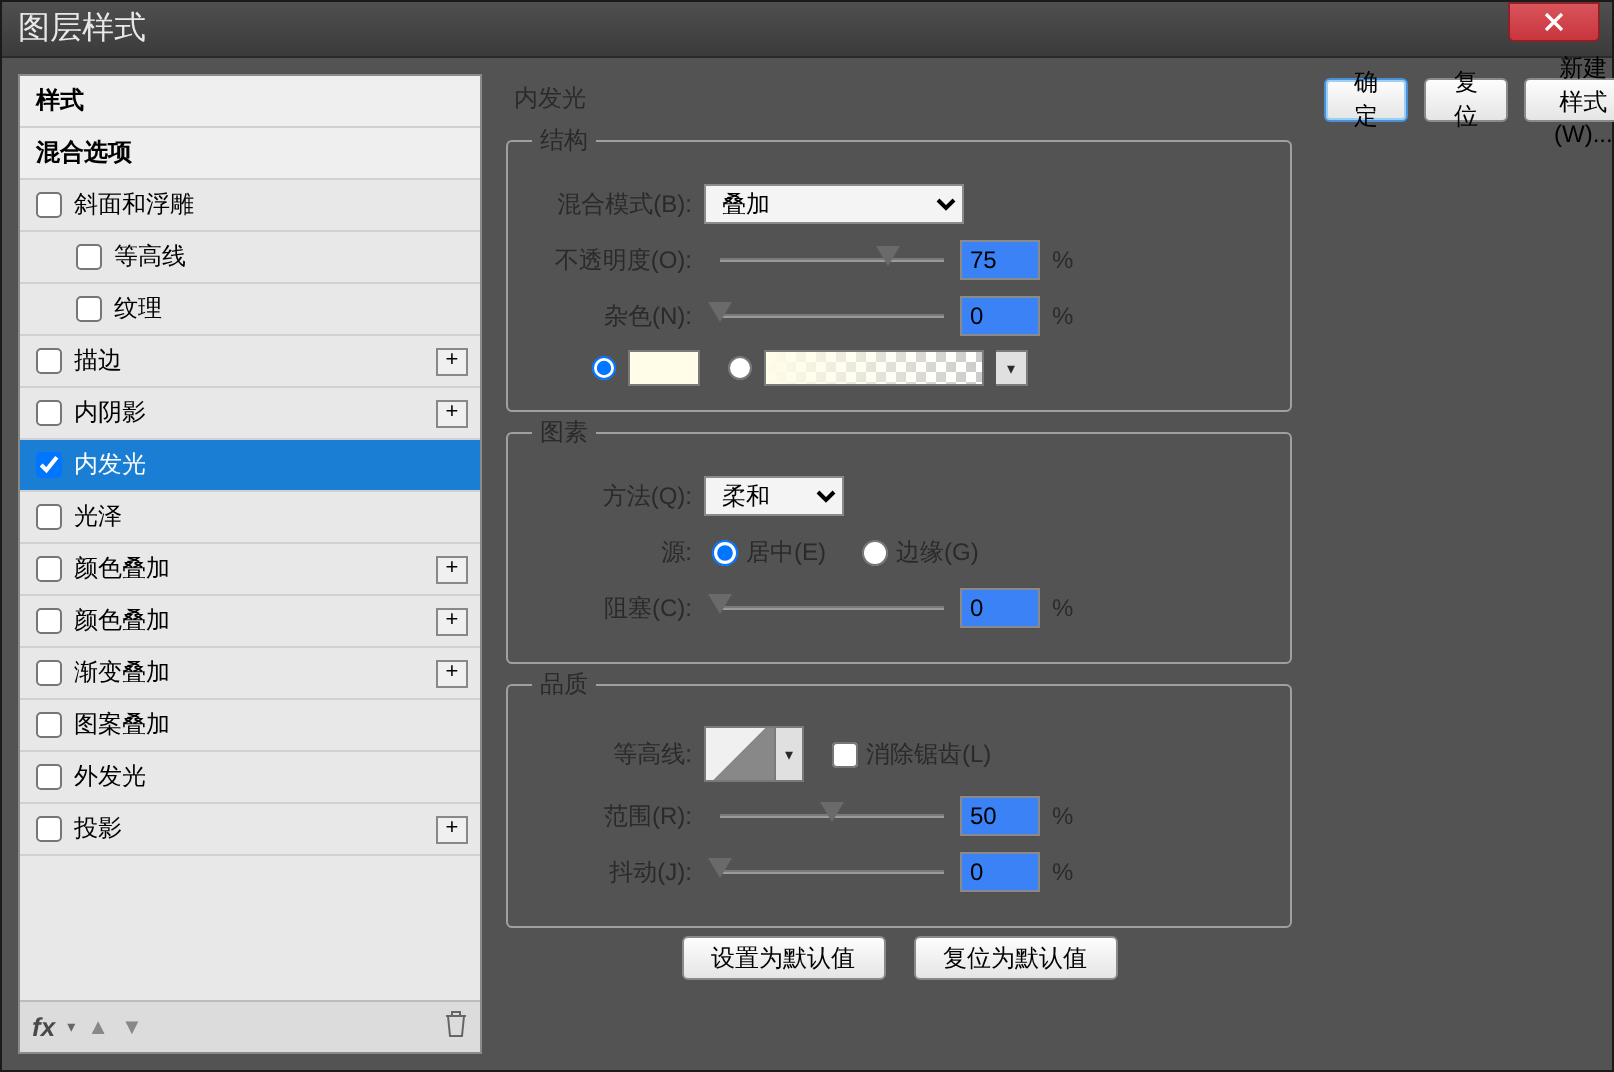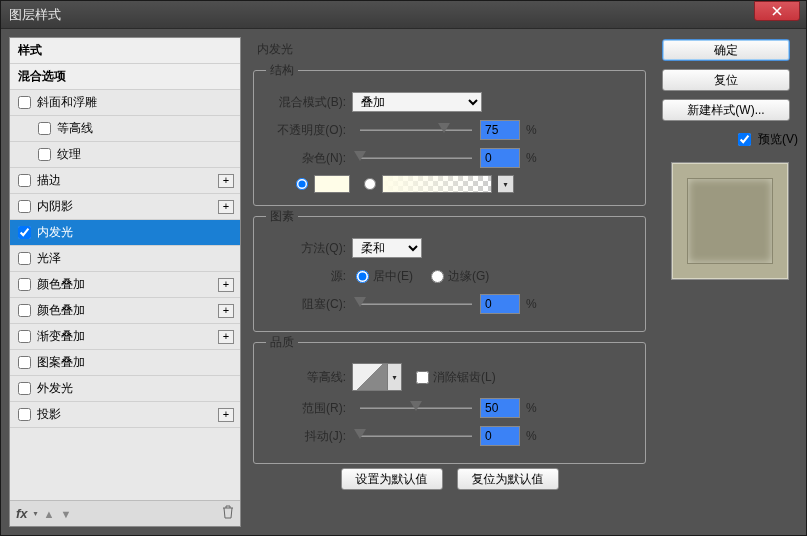--- a/index.html
+++ b/index.html
@@ -1,19 +1,19 @@
 <!DOCTYPE html>
 <html><head>
 <meta charset="utf-8">
 <style>
 *{box-sizing:border-box;margin:0;padding:0;font-family:"Microsoft YaHei","SimSun",sans-serif;font-size:12px}
 body{background:#4a4a4a;padding:0}
 .window{width:807px;height:536px;background:#535353;border:1px solid #1a1a1a;position:relative}
 .titlebar{height:28px;background:linear-gradient(#4f4f4f,#3b3b3b);border-bottom:1px solid #2a2a2a;display:flex;align-items:center;justify-content:space-between;padding-left:8px}
-.titlebar-title{color:#e8e8e8;font-size:13px}
+.titlebar-title{color:#e8e8e8;font-size:16px}
 .close-btn{width:46px;height:20px;background:linear-gradient(#d9545b,#c8353d);border:1px solid #8a2228;border-radius:0 0 3px 3px;margin-right:6px;margin-top:-8px;display:flex;align-items:center;justify-content:center;color:#fff;font-weight:bold;cursor:pointer}
 .close-btn svg{width:10px;height:10px}
 .body{display:flex;height:calc(100% - 28px);padding:8px;gap:8px}
 .left-panel{width:232px;background:#e8e8e8;border:1px solid #8a8a8a;display:flex;flex-direction:column}
 .style-list{flex:1;overflow:auto}
 .style-item{height:26px;display:flex;align-items:center;padding:0 8px;border-bottom:1px solid #d0d0d0;cursor:pointer;position:relative}
 .style-item.header{font-weight:bold;background:#efefef}
 .style-item.indent{padding-left:28px}
 .style-item.selected{background:#1a7fd4;color:#fff}
 .style-item input[type=checkbox]{margin-right:6px}
@@ -38,21 +38,21 @@
 .color-row{display:flex;align-items:center;gap:6px;margin-top:4px;padding-left:30px}
 .radio{width:12px;height:12px}
 .swatch{width:36px;height:18px;border:1px solid #7a7a7a;background:#fffde8}
 .grad{width:110px;height:18px;border:1px solid #7a7a7a;background:repeating-conic-gradient(#ccc 0 25%,#fff 0 50%) 0 0/10px 10px;position:relative}
 .grad::before{content:"";position:absolute;inset:0;background:linear-gradient(90deg,#fffde8,rgba(255,253,232,0))}
 .grad-dd{width:16px;height:18px;border:1px solid #7a7a7a;border-left:none;background:#e0e0e0;display:flex;align-items:center;justify-content:center;font-size:8px}
 .contour-swatch{width:36px;height:28px;border:1px solid #7a7a7a;background:linear-gradient(135deg,#f0f0f0 49%,#888 50%);position:relative}
 .contour-dd{width:14px;height:28px;border:1px solid #7a7a7a;border-left:none;background:#e0e0e0;display:flex;align-items:center;justify-content:center;font-size:8px}
 .btn{height:22px;padding:0 14px;border:1px solid #8a8a8a;background:linear-gradient(#fdfdfd,#e5e5e5);border-radius:3px;cursor:pointer;display:inline-flex;align-items:center;justify-content:center}
 .btn-row{display:flex;gap:14px;justify-content:center;margin-top:4px}
-.right-panel{width:136px;display:flex;flex-direction:column;gap:8px;padding-top:2px}
+.right-panel{width:136px;display:flex;flex-direction:row;gap:8px;padding-top:2px}
 .right-panel .btn{width:128px}
 .btn.primary{border:1px solid #4a90d9;box-shadow:0 0 0 1px #9ecdf5 inset}
 .preview-check{display:flex;align-items:center;gap:7px;justify-content:flex-end;margin-top:2px}
 .preview-box{width:118px;height:118px;border:1px solid #8a8a8a;background:#b3b096;margin:6px auto 0 auto;position:relative;box-shadow:inset 0 0 0 1px #d8d6c4}
 .preview-inner{position:absolute;inset:16px;background:#9c9980;box-shadow:0 0 8px rgba(255,255,240,.5) inset,0 0 0 1px #8a876f}
 input[type=checkbox]{width:13px;height:13px}
 </style>
 </head>
 <body>
 

